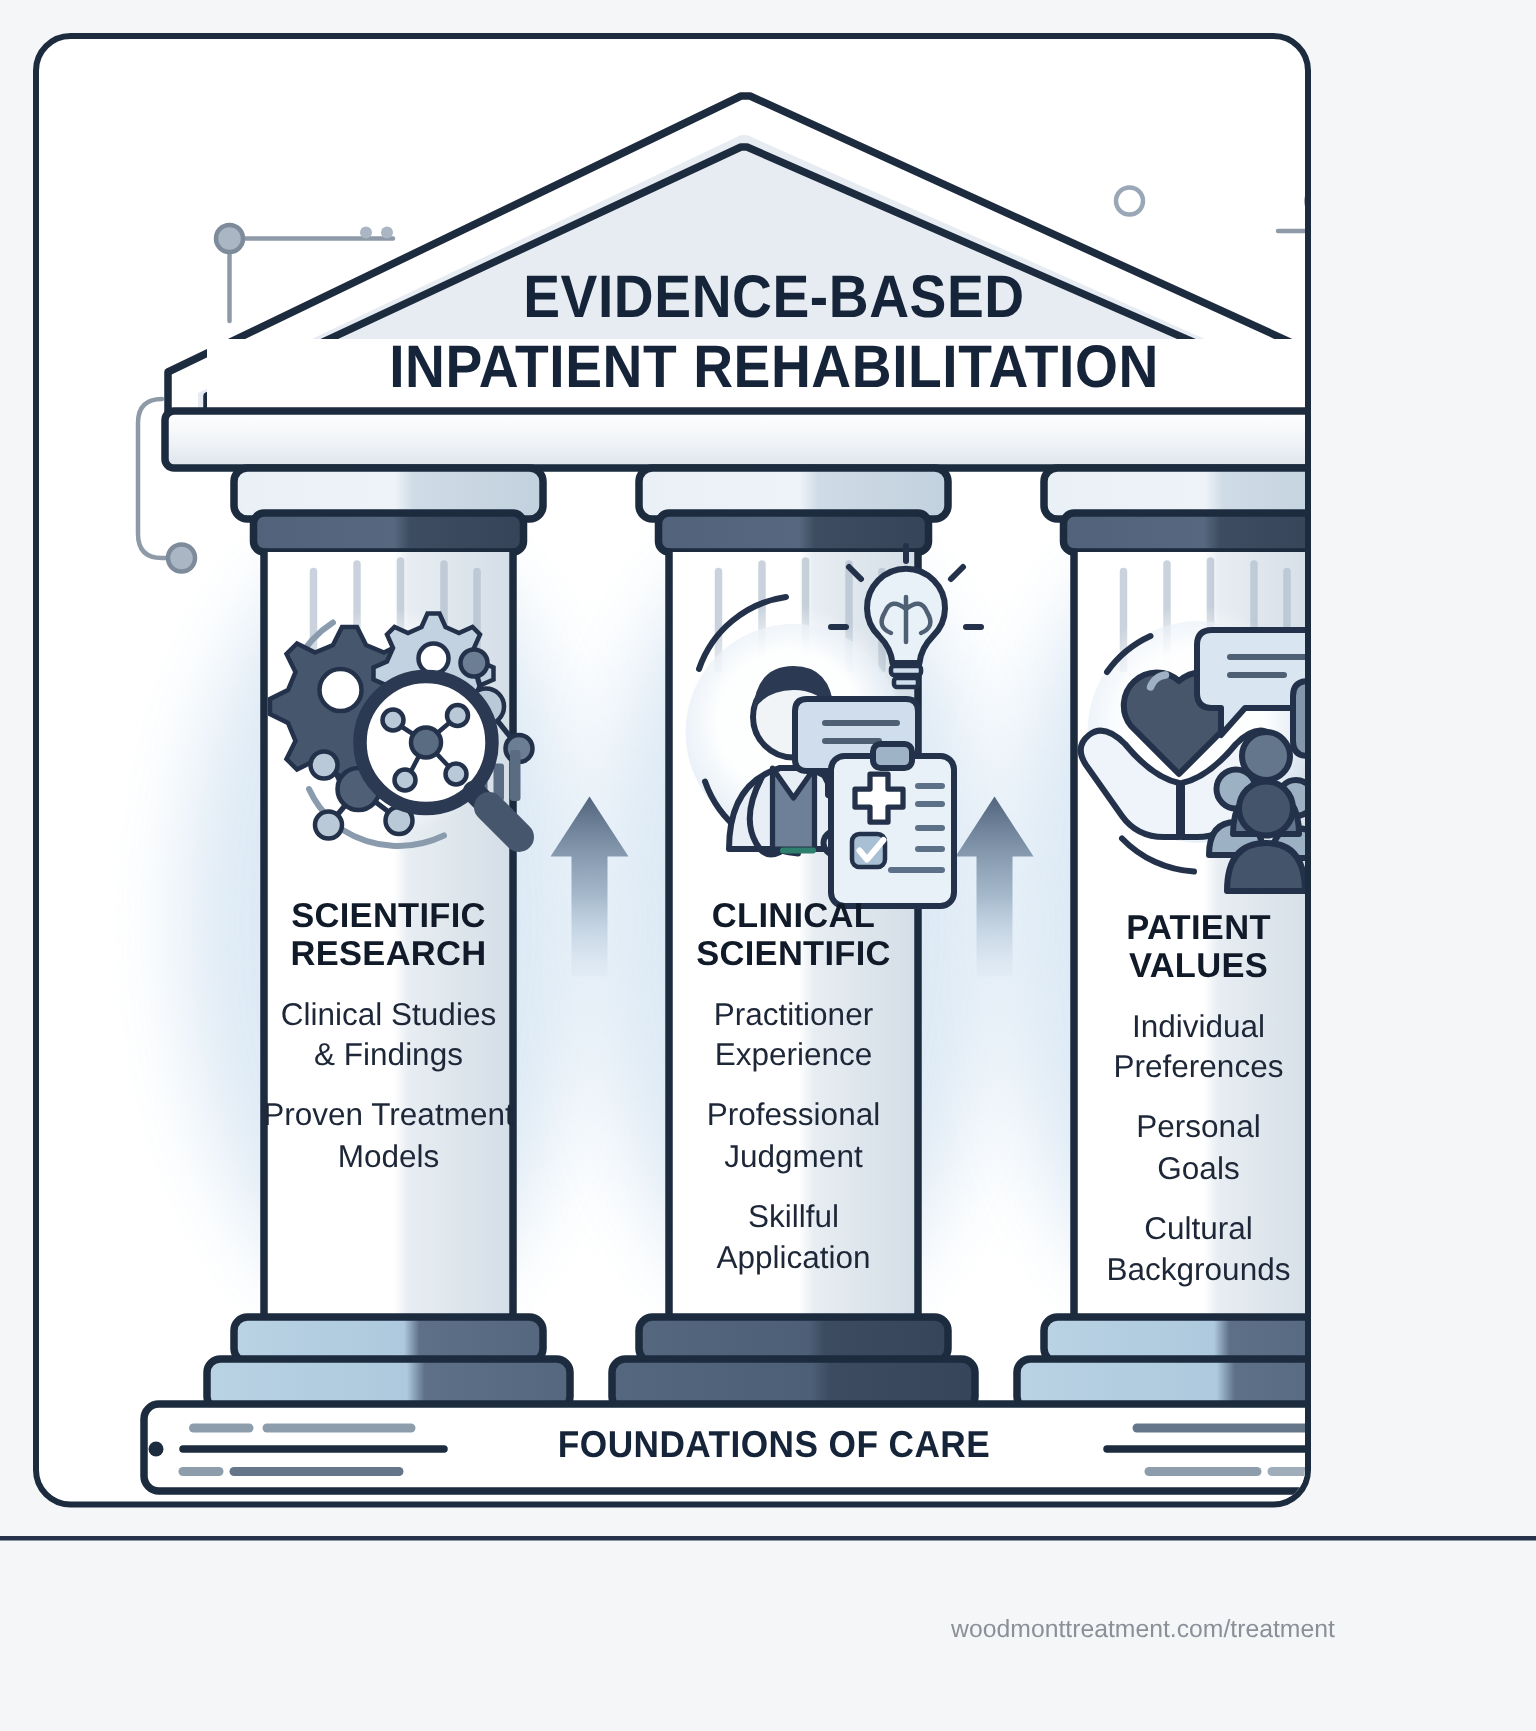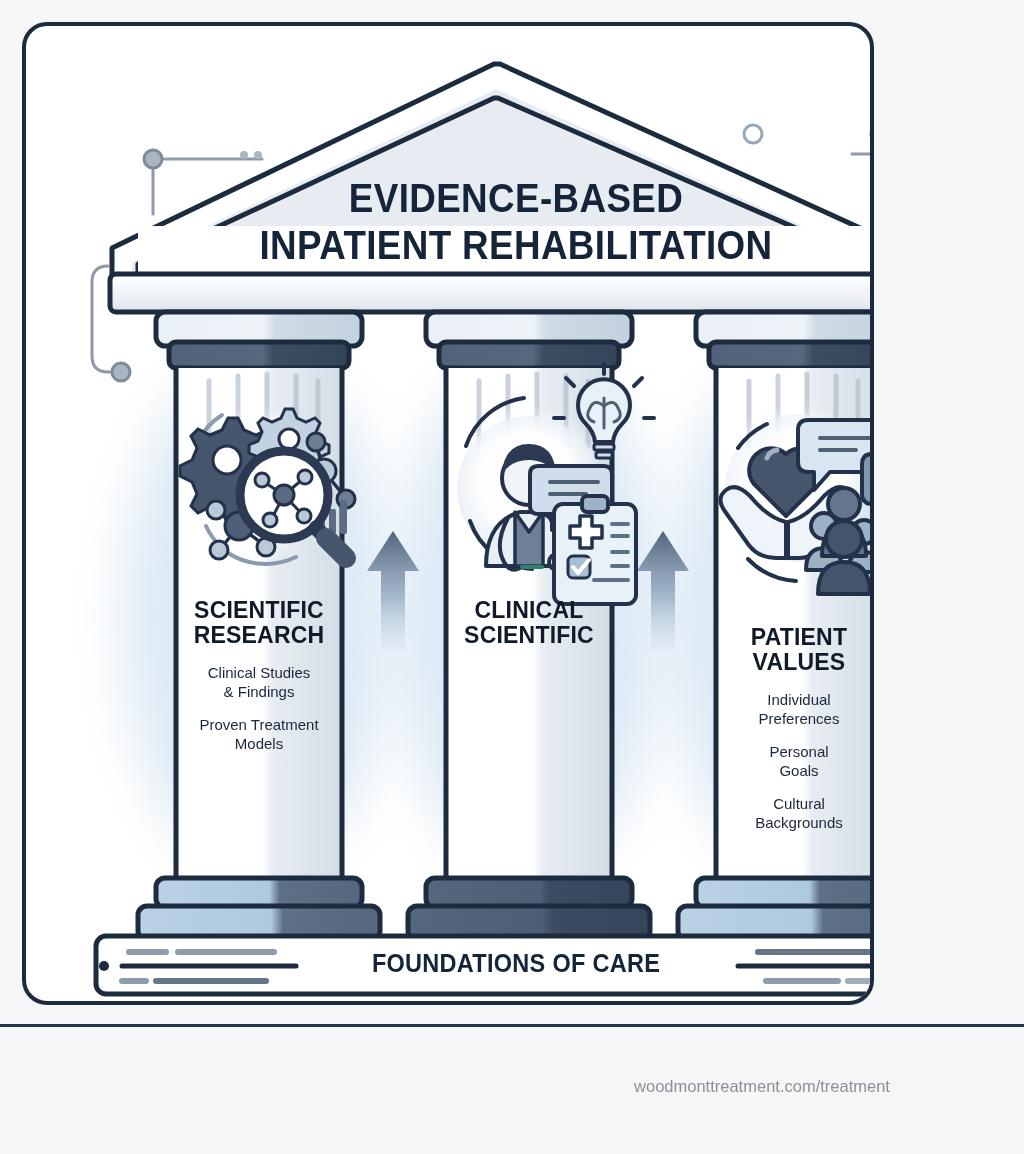--- a/index.html
+++ b/index.html
@@ -52,21 +52,21 @@
 
   .pillar-text{
     position:absolute;width:186px;text-align:center;z-index:9;
   }
   .p-head{
     font-size:23px;font-weight:bold;color:#111a28;line-height:1.08;
     letter-spacing:0.2px;
   }
   .p-items{margin-top:15px;}
   .p-item{
-    font-size:15px;color:#1d2738;line-height:1.3;margin-bottom:13px;
+    font-size:21px;color:#1d2738;line-height:1.3;margin-bottom:13px;
     font-weight:400;
   }
 
   .base-label{
     position:absolute;left:0;top:923px;width:980px;text-align:center;z-index:9;
     font-size:25px;font-weight:bold;color:#16243a;letter-spacing:0.3px;
     transform:scaleX(0.94);
   }
 
   
@@ -421,23 +421,28 @@
         <div class="p-item">Clinical Studies<br>&amp; Findings</div>
         <div class="p-item">Proven Treatment<br>Models</div>
       </div>
     </div>
 
     <div class="pillar-text" style="left:410px;top:572px;">
       <div class="p-head">
         <div>CLINICAL</div>
         <div>SCIENTIFIC</div>
       </div>
+      <div class="p-items">
+        <div class="p-item">Practitioner<br>Experience</div>
+        <div class="p-item">Professional<br>Judgment</div>
+        <div class="p-item">Skillful<br>Application</div>
+      </div>
     </div>
 
-    <div class="pillar-text" style="left:680px;top:599px;">
+    <div class="pillar-text" style="left:680px;top:580px;">
       <div class="p-head">
         <div>PATIENT</div>
         <div>VALUES</div>
       </div>
       <div class="p-items">
         <div class="p-item">Individual<br>Preferences</div>
         <div class="p-item">Personal<br>Goals</div>
         <div class="p-item">Cultural<br>Backgrounds</div>
       </div>
     </div>

